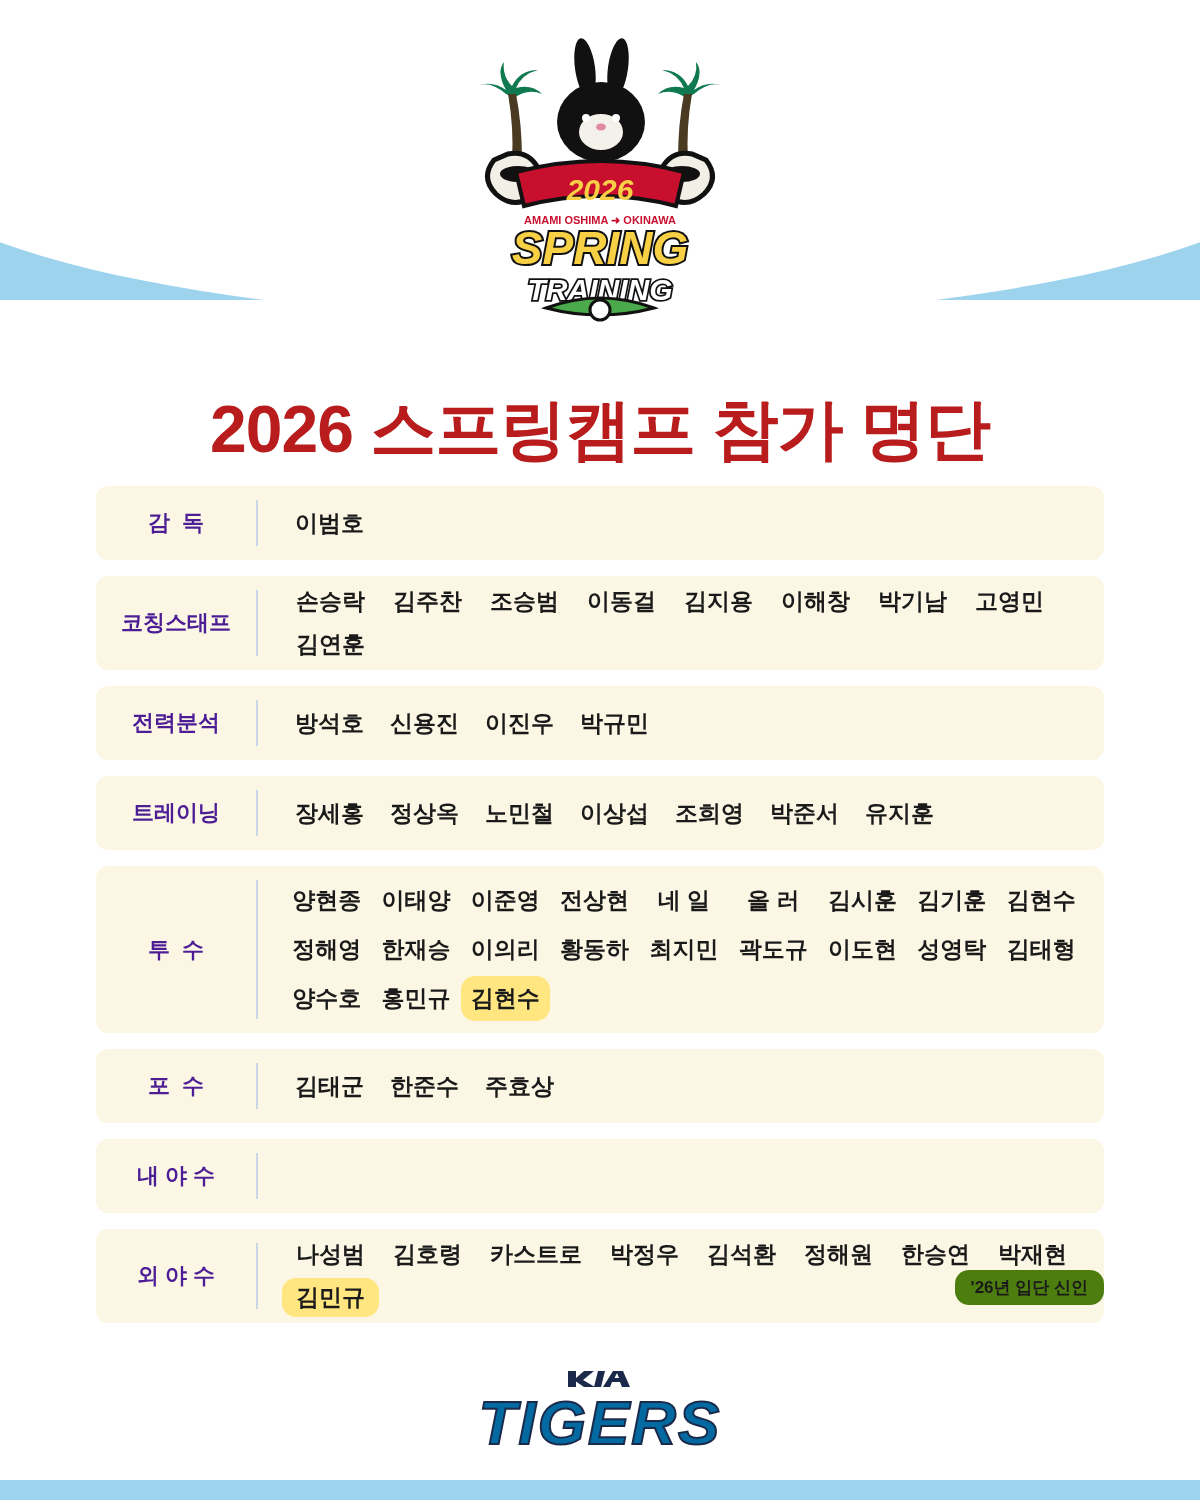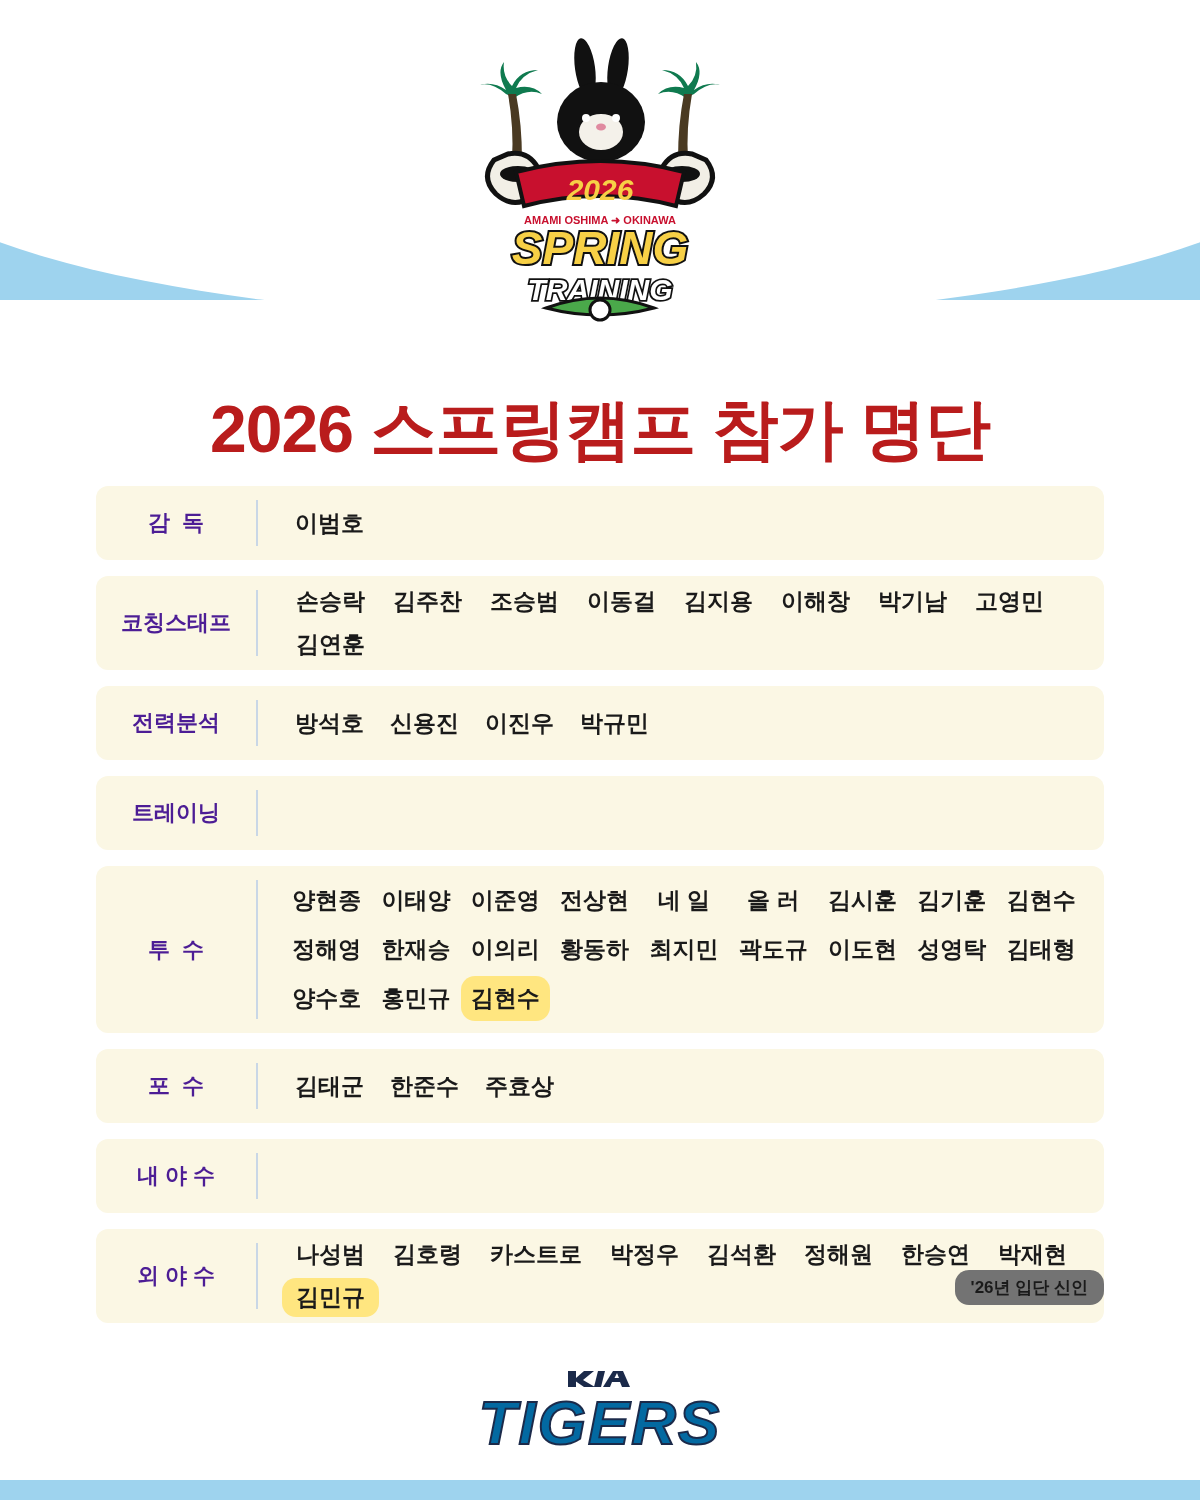--- a/index.html
+++ b/index.html
@@ -159,21 +159,21 @@
   .row.outfield .name,
   .row.coach .name {
     padding: 4px 14px;
   }
 
   
   .legend {
     position: absolute;
     right: 96px;
     top: 1270px;
-    background: #737373;
+    background: #4d7c0f;
     border-radius: 14px;
     padding: 6px 16px;
     font-size: 17px;
     font-weight: 700;
     color: #1a1a1a;
   }
 
   
   .footer-logo {
     position: absolute;
@@ -289,20 +289,29 @@
         <span class="name">방석호</span>
         <span class="name">신용진</span>
         <span class="name">이진우</span>
         <span class="name">박규민</span>
       </div>
     </div>
 
     <div class="row training">
       <div class="row-label">트레이닝</div>
       <div class="divider"></div>
+      <div class="names">
+        <span class="name">장세홍</span>
+        <span class="name">정상옥</span>
+        <span class="name">노민철</span>
+        <span class="name">이상섭</span>
+        <span class="name">조희영</span>
+        <span class="name">박준서</span>
+        <span class="name">유지훈</span>
+      </div>
     </div>
 
     <div class="row pitchers">
       <div class="row-label">투  수</div>
       <div class="divider"></div>
       <div class="names">
         <span class="name">양현종</span>
         <span class="name">이태양</span>
         <span class="name">이준영</span>
         <span class="name">전상현</span>

